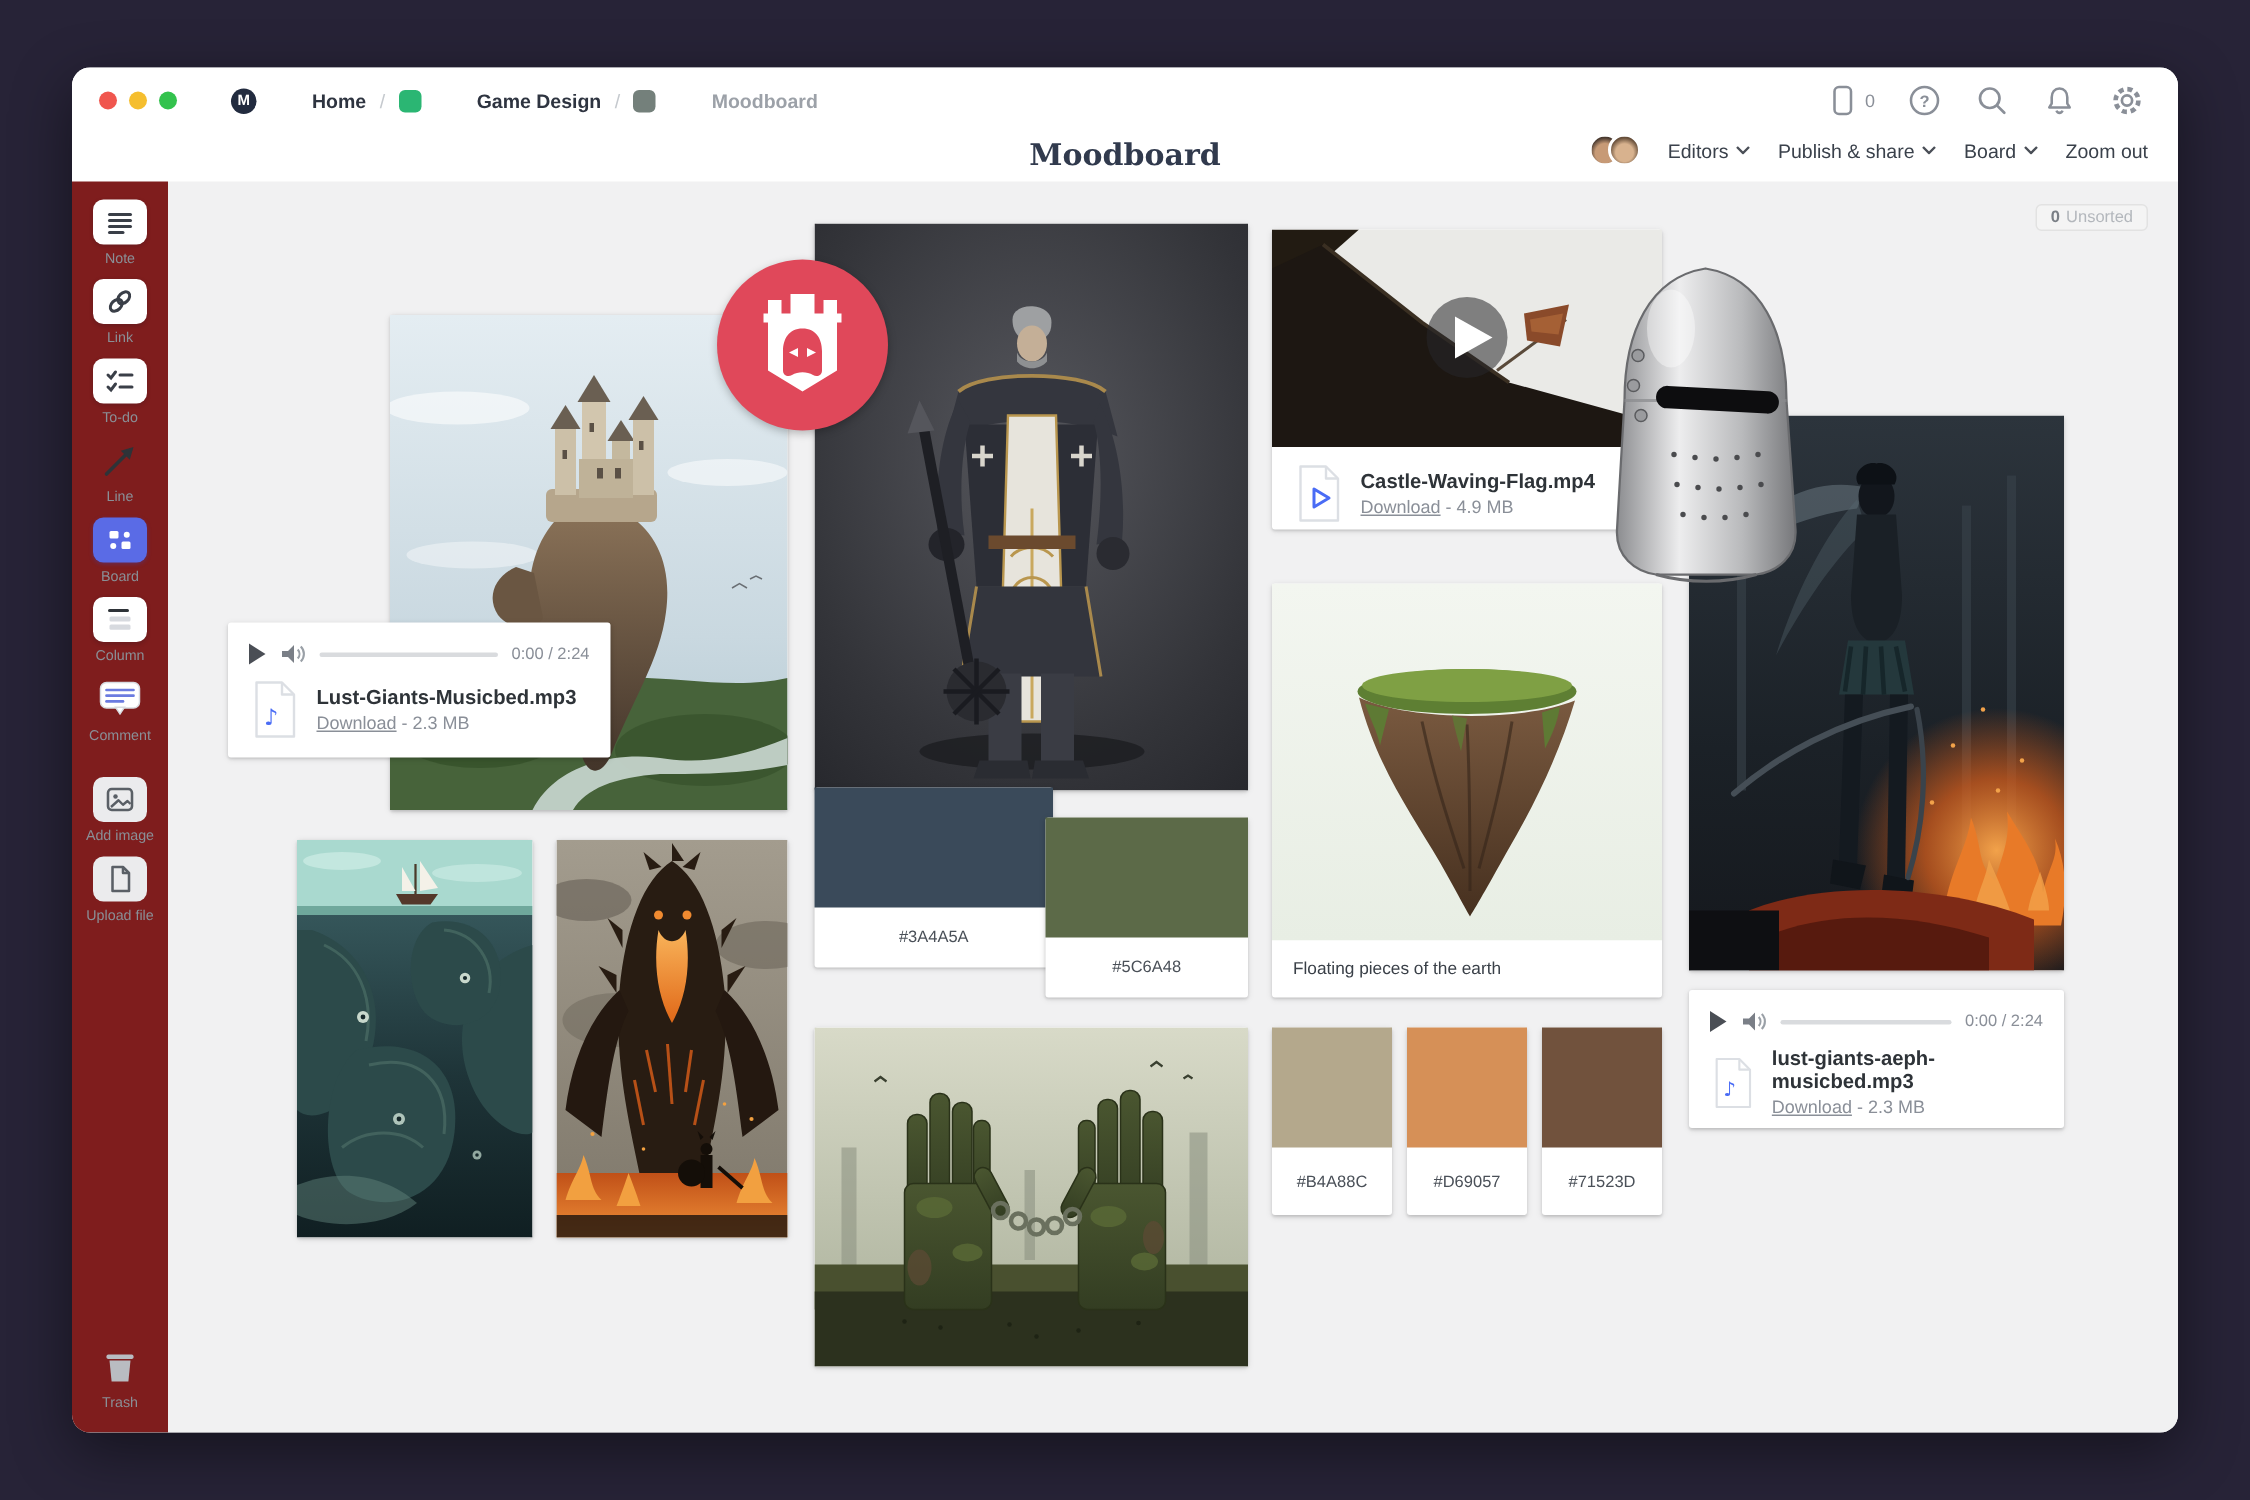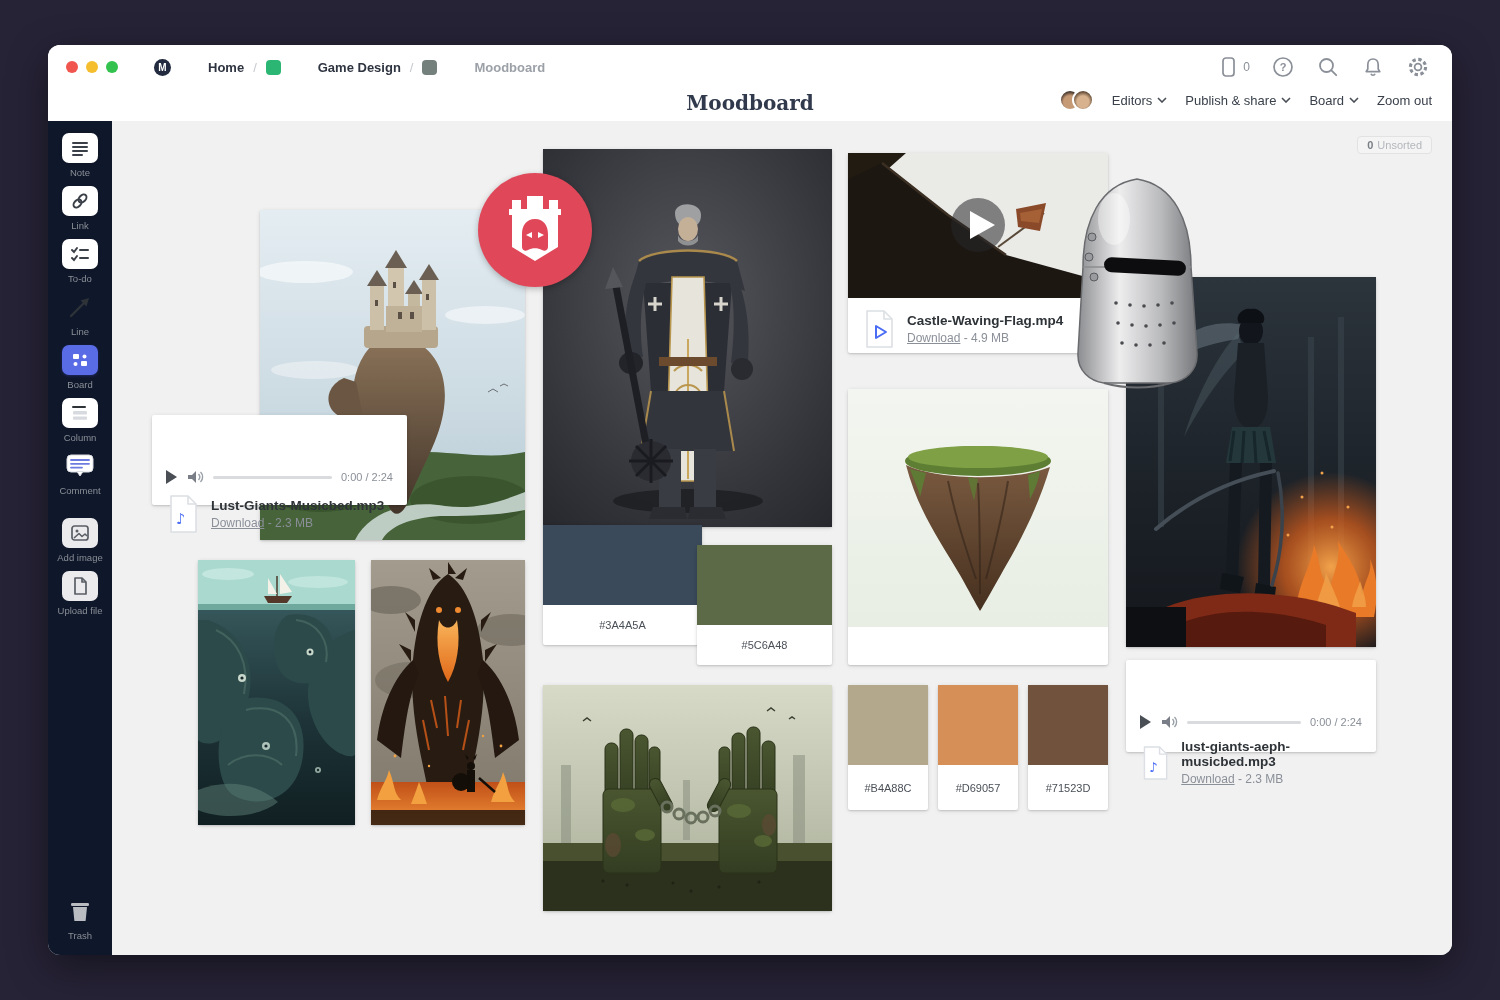--- a/index.html
+++ b/index.html
@@ -26,41 +26,41 @@
   
   .headerrow { position:relative; height:32px; background:#fff; }
   .page-title { position:absolute; left:50%; top:2px; transform:translateX(-50%); font-family:"DejaVu Serif", serif; font-weight:700; font-size:20px; color:#313A4D; }
   .header-right { position:absolute; right:20px; top:0; display:flex; align-items:center; gap:18px; }
   .avatars { display:flex; }
   .avatar { width:22px; height:22px; border-radius:50%; border:2px solid #fff; background:radial-gradient(circle at 50% 62%, #C79A76 0 45%, #4A3A30 72%, #2E2620 100%); }
   .avatar + .avatar { margin-left:-9px; background:radial-gradient(circle at 50% 60%, #D8B28E 0 42%, #6A513C 70%, #3A2E24 100%); }
   .hbtn { display:flex; align-items:center; gap:5px; font-size:13px; color:#3A414B; font-weight:500; cursor:pointer; white-space:nowrap; }
 
   
-  .toolbar { position:absolute; left:0; top:76px; width:64px; bottom:0; background:#0f172a; display:flex; flex-direction:column; align-items:center; }
+  .toolbar { position:absolute; left:0; top:76px; width:64px; bottom:0; background:#7f1d1d; display:flex; flex-direction:column; align-items:center; }
   .tool { display:flex; flex-direction:column; align-items:center; margin-top:8px; cursor:pointer; }
   .tool:first-child { margin-top:12px; }
   .tool .btn { width:36px; height:30px; border-radius:7px; background:#fff; box-shadow:0 1px 3px rgba(20,20,30,.22); display:flex; align-items:center; justify-content:center; }
   .tool .btn.blue { background:#5A6BE6; box-shadow:0 1px 3px rgba(60,70,180,.4); }
   .tool .btn.gray { background:#EBEBED; box-shadow:none; }
   .tool .btn.bare { background:transparent; box-shadow:none; }
   .tool .tlabel { margin-top:4px; font-size:9.5px; color:#8A8F96; }
   .tool.spacer { margin-top:22px; }
   .tool.trash { margin-top:auto; margin-bottom:14px;align-items:center; }
 
   
   .canvas { position:absolute; left:64px; top:76px; right:0; bottom:0; background:#F1F1F2; }
   .card { position:absolute; background:#fff; border-radius:2px; box-shadow:0 1px 2px rgba(0,0,0,.14), 0 1px 5px rgba(0,0,0,.10); }
   .imgfill { display:block; width:100%; height:100%; }
 
   .badge-unsorted { position:absolute; top:15px; right:20px; background:#F4F4F4; border:1px solid #E2E2E2; border-radius:4px; padding:2px 9px; font-size:11px; color:#B3B7BC; box-shadow:none; }
   .badge-unsorted b { color:#7A7F86; font-weight:700; margin-right:4px; }
 
   
-  .player-row { display:flex; align-items:center; gap:9px; padding:13px 14px 0 14px;margin-top:41px; }
+  .player-row { display:flex; align-items:center; gap:9px; padding:13px 14px 0 14px; }
   .progress { flex:1; height:3px; border-radius:2px; background:#D9DBDE; }
   .time { font-size:11px; color:#8A8F98; white-space:nowrap; }
   .file-row { display:flex; align-items:center; gap:11px; padding:11px 14px; }
   .fname { font-size:13.5px; font-weight:700; color:#2E3338; }
   .fmeta { font-size:12px; color:#8A8F98; margin-top:3px; }
   .fmeta .dl { text-decoration:underline; cursor:pointer; color:#8A8F98; }
   .play-tri { width:0; height:0; border-left:11px solid #4A4E55; border-top:7px solid transparent; border-bottom:7px solid transparent; cursor:pointer; }
 
   .caption { font-size:11.5px; color:#3A4048; padding:13px 14px; }
   .swatch-label { font-size:11px; color:#4A5058; display:flex; align-items:center; justify-content:center; height:40px; }
@@ -546,20 +546,21 @@
             <path d="M100,92 C108,130 118,160 128,190"></path>
             <path d="M160,92 C154,130 146,160 138,190"></path>
             <path d="M130,94 C132,130 132,170 132,205"></path>
           </g>
         <ellipse cx="130" cy="72" rx="73" ry="15" fill="#5E7F33"></ellipse>
         <ellipse cx="130" cy="68" rx="70" ry="11" fill="#7FA044"></ellipse>
         <path d="M62,80 C66,92 70,98 72,108 L78,84 Z" fill="#5E7A34"></path>
         <path d="M192,82 C190,94 186,102 182,110 L180,86 Z" fill="#5E7A34"></path>
         <path d="M120,88 C122,98 124,104 126,112 L130,90 Z" fill="#5E7A34" opacity=".8"></path>
       </svg>
+      <div class="caption">Floating pieces of the earth</div>
     </div>
 
     <div class="card" style="left:431px; top:404px; width:159px; height:120px;">
       <div class="swatch-color" style="height: 80px; background-color: rgb(58, 74, 90);"></div>
       <div class="swatch-label">#3A4A5A</div>
     </div>
     <div class="card" style="left:585px; top:424px; width:135px; height:120px;">
       <div class="swatch-color" style="height: 80px; background-color: rgb(92, 106, 72);"></div>
       <div class="swatch-label">#5C6A48</div>
     </div>

